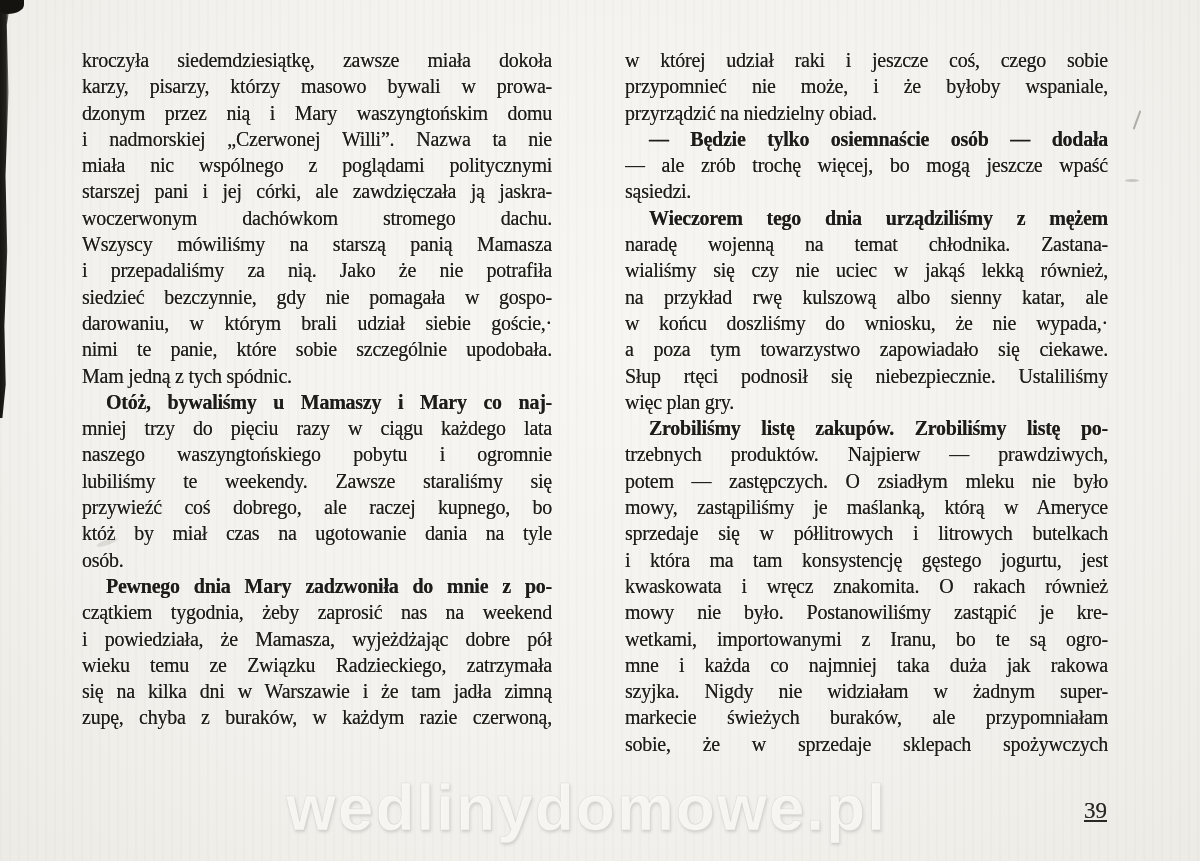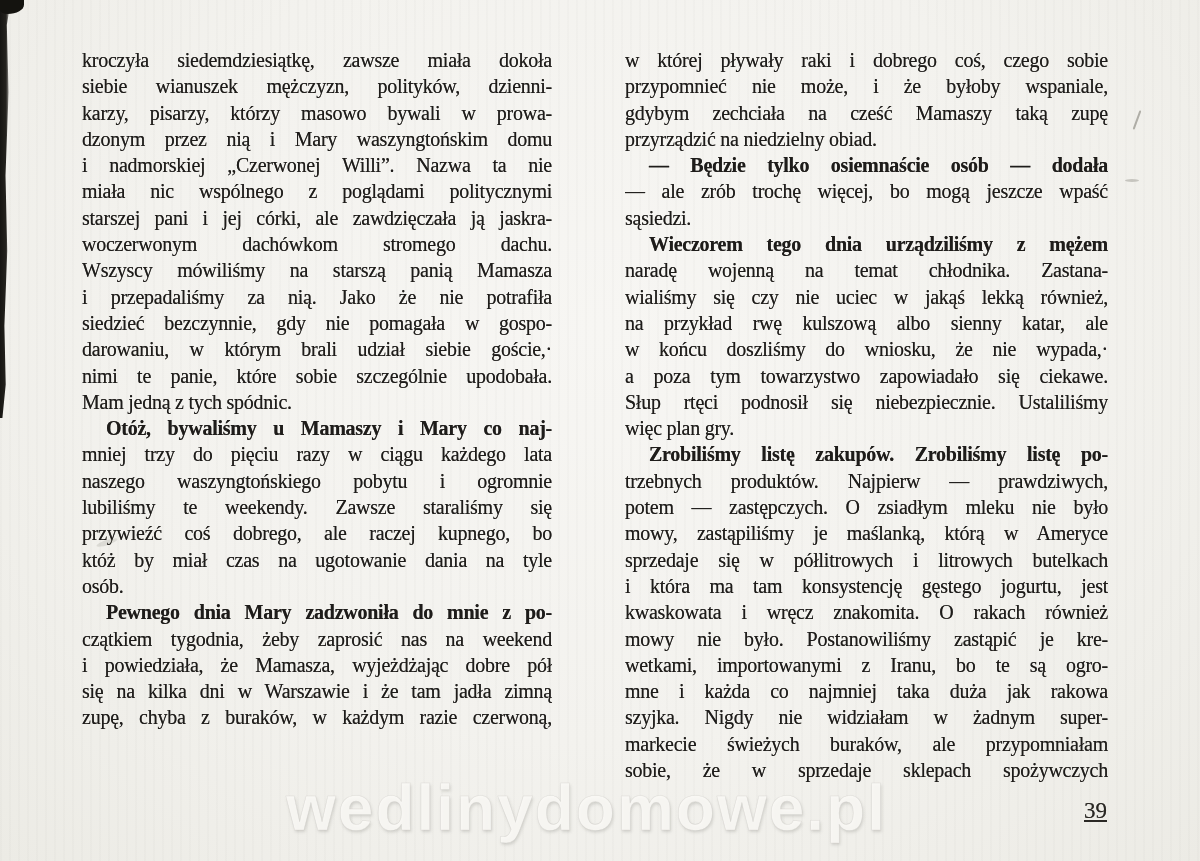--- a/index.html
+++ b/index.html
@@ -92,21 +92,20 @@
   }
   .speck-1 { left: 1125px; top: 179px; width: 14px; height: 3px; }
   .speck-2 { left: 96px;  top: 540px; width: 22px; height: 5px; transform: rotate(-18deg); opacity: .5; }
 </style>
 </head>
 <body>
 
 <div class="page">
   <div class="col col-left">
       <div class="line">kroczyła siedemdziesiątkę, zawsze miała dokoła</div>
-      <div class="line">siebie wianuszek mężczyzn, polityków, dzienni-</div>
       <div class="line">karzy, pisarzy, którzy masowo bywali w prowa-</div>
       <div class="line">dzonym przez nią i Mary waszyngtońskim domu</div>
       <div class="line">i nadmorskiej „Czerwonej Willi”. Nazwa ta nie</div>
       <div class="line">miała nic wspólnego z poglądami politycznymi</div>
       <div class="line">starszej pani i jej córki, ale zawdzięczała ją jaskra-</div>
       <div class="line">woczerwonym dachówkom stromego dachu.</div>
       <div class="line">Wszyscy mówiliśmy na starszą panią Mamasza</div>
       <div class="line">i przepadaliśmy za nią. Jako że nie potrafiła</div>
       <div class="line">siedzieć bezczynnie, gdy nie pomagała w gospo-</div>
       <div class="line">darowaniu, w którym brali udział siebie goście,·</div>
@@ -115,27 +114,27 @@
       <div class="line indent">Otóż, bywaliśmy u Mamaszy i Mary co naj-</div>
       <div class="line">mniej trzy do pięciu razy w ciągu każdego lata</div>
       <div class="line">naszego waszyngtońskiego pobytu i ogromnie</div>
       <div class="line">lubiliśmy te weekendy. Zawsze staraliśmy się</div>
       <div class="line">przywieźć coś dobrego, ale raczej kupnego, bo</div>
       <div class="line">któż by miał czas na ugotowanie dania na tyle</div>
       <div class="line para-end">osób.</div>
       <div class="line indent">Pewnego dnia Mary zadzwoniła do mnie z po-</div>
       <div class="line">czątkiem tygodnia, żeby zaprosić nas na weekend</div>
       <div class="line">i powiedziała, że Mamasza, wyjeżdżając dobre pół</div>
+      <div class="line">wieku temu ze Związku Radzieckiego, zatrzymała</div>
       <div class="line">się na kilka dni w Warszawie i że tam jadła zimną</div>
       <div class="line">zupę, chyba z buraków, w każdym razie czerwoną,</div>
     </div>
   <div class="col col-right">
-      <div class="line">w której pływały raki i dobrego coś, czego sobie</div>
+      <div class="line">w której udział raki i jeszcze coś, czego sobie</div>
       <div class="line">przypomnieć nie może, i że byłoby wspaniale,</div>
-      <div class="line">gdybym zechciała na cześć Mamaszy taką zupę</div>
       <div class="line para-end">przyrządzić na niedzielny obiad.</div>
       <div class="line indent">— Będzie tylko osiemnaście osób — dodała</div>
       <div class="line">— ale zrób trochę więcej, bo mogą jeszcze wpaść</div>
       <div class="line para-end">sąsiedzi.</div>
       <div class="line indent">Wieczorem tego dnia urządziliśmy z mężem</div>
       <div class="line">naradę wojenną na temat chłodnika. Zastana-</div>
       <div class="line">wialiśmy się czy nie uciec w jakąś lekką również,</div>
       <div class="line">na przykład rwę kulszową albo sienny katar, ale</div>
       <div class="line">w końcu doszliśmy do wniosku, że nie wypada,·</div>
       <div class="line">a poza tym towarzystwo zapowiadało się ciekawe.</div>

